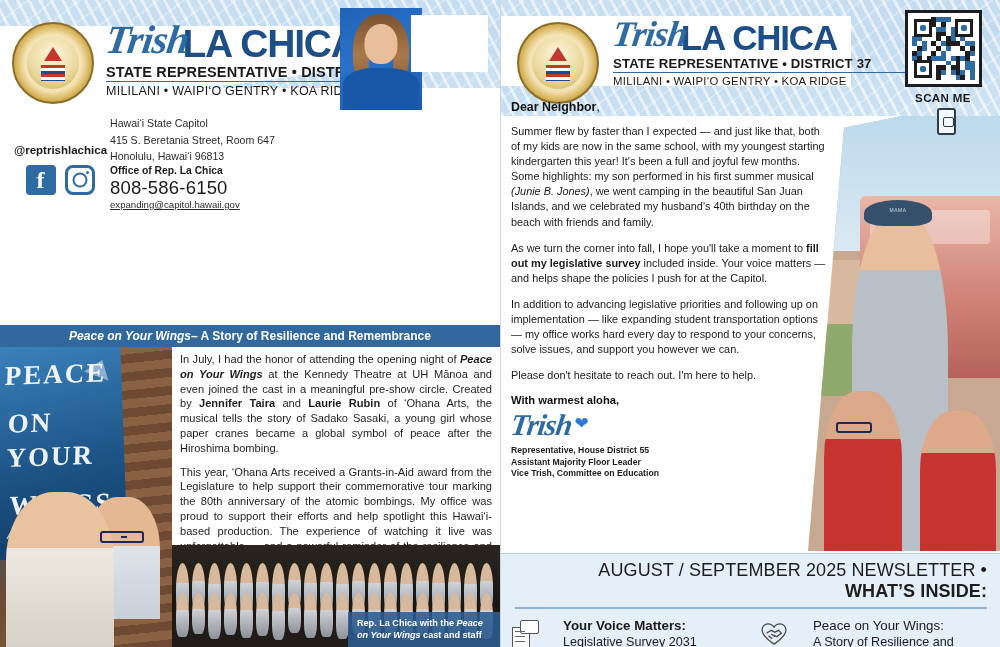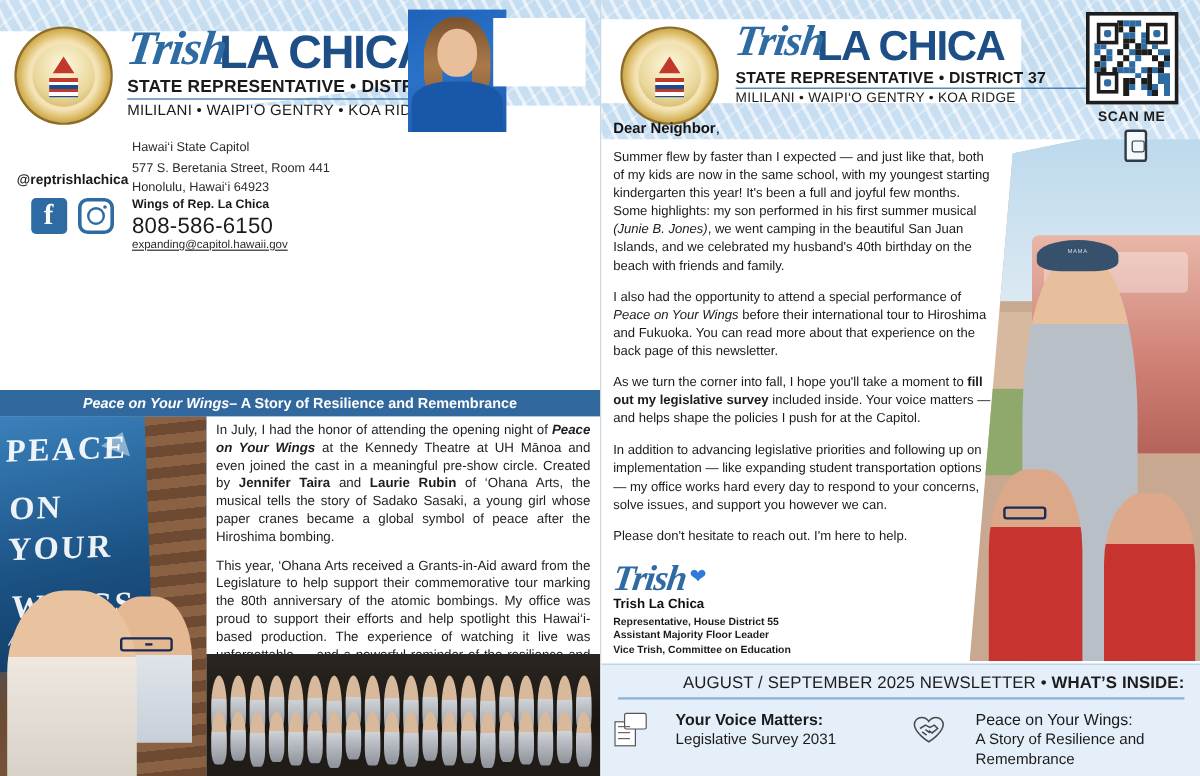--- a/index.html
+++ b/index.html
@@ -291,21 +291,21 @@
   .heart { color:#2f7ad6; font-size:17px; vertical-align:6px; margin-left:3px; }
   .signer { font-size:11.1px; font-weight:bold; color:#111; margin-top:-2px; }
   .role { font-size:8.7px; font-weight:bold; color:#1b1b1b; line-height:11.4px; margin-top:3px; }
 
   
   .inside {
     position:absolute; left:0; bottom:0; width:500px; height:94px;
     background:#e5effa; border-top:1px solid #b9cfe4;
   }
   .inside-title {
-    text-align:right; font-size:14px; color:#1d1d1d; padding:6px 14px 0 0; letter-spacing:.1px;margin-left:48px;
+    text-align:right; font-size:18px; color:#1d1d1d; padding:6px 14px 0 0; letter-spacing:.1px;margin-left:48px;
   }
   .inside-title b { font-weight:bold; }
   .inside-rule { height:1.6px; background:#8fb4d6; margin:5px 14px 0 14px; }
   .inside-items { display:flex; gap:20px; padding:9px 12px 0 8px; }
   .ii { display:flex; gap:24px; flex:1; }
   .ii-icon { width:30px; height:30px; flex:none; position:relative; color:#444; }
   .ii-txt h4 { font-size:13.3px; font-weight:bold; color:#1b1b1b; line-height:16px; }
   .ii-txt h4 span { font-weight:normal; }
   .ii-txt p { font-size:12.6px; color:#1b1b1b; line-height:17px; }
 
@@ -355,26 +355,26 @@
       <div class="follow">
         <div class="follow-handle">@reptrishlachica</div>
         <div class="social">
           <div class="sq fb">f</div>
           <div class="sq ig"></div>
         </div>
       </div>
 
       <div class="addr">
         <div>Hawai‘i State Capitol</div>
-        <div>577 S. Beretania Street, Room 441</div>
-        <div>Honolulu, Hawai‘i 64923</div>
+        <div>415 S. Beretania Street, Room 647</div>
+        <div>Honolulu, Hawai‘i 96813</div>
       </div>
 
       <div class="office-blk">
-        <div class="office-lbl">Wings of Rep. La Chica</div>
+        <div class="office-lbl">Office of Rep. La Chica</div>
         <div class="phone">808-586-6150</div>
         <a class="email" href="#">expanding@capitol.hawaii.gov</a>
       </div>
     </div>
 
     <div class="art-banner">
       <i>Peace on Your Wings</i>
         <span> – A Story of Resilience and Remembrance</span>
     </div>
 
@@ -437,20 +437,23 @@
           <span style="height:41px"></span>
           <span style="height:45px"></span>
           <span style="height:43px"></span>
           <span style="height:47px"></span>
           <span style="height:42px"></span>
           <span style="height:44px"></span>
           <span style="height:45px"></span>
           <span style="height:43px"></span>
           <span style="height:46px"></span>
       </div>
+      <div class="cast-cap">
+        <span>Rep. La Chica with the </span><i>Peace on Your Wings</i><span> cast and staff</span>
+      </div>
     </div>
   </div>
 
   <div class="panel panel-right">
 
     <div class="r-photo">
       <div class="rp-sky"></div>
       <div class="rp-bus"></div>
       <div class="rp-grass"></div>
       <div class="rp-mom"></div>
@@ -656,35 +659,32 @@
 
     <div class="letter">
       <div class="greet">
         <span>Dear Neighbor</span><em>,</em>
       </div>
 
       <p>
         <span>Summer flew by faster than I expected — and just like that, both of my kids are now in the same school, with my youngest starting kindergarten this year! It's been a full and joyful few months. Some highlights: my son performed in his first summer musical </span><i>(Junie B. Jones)</i><span>, we went camping in the beautiful San Juan Islands, and we celebrated my husband's 40th birthday on the beach with friends and family.</span>
       </p>
 
-      <p>
-        <span>I also had the opportunity to attend a special performance of </span><i>Peace on Your Wings</i><span> before their international tour to Hiroshima and Fukuoka. You can read more about that experience on the back page of this newsletter.</span>
-      </p>
 
       <p>
         <span>As we turn the corner into fall, I hope you'll take a moment to </span><b>fill out my legislative survey</b><span> included inside. Your voice matters — and helps shape the policies I push for at the Capitol.</span>
       </p>
 
       <p>In addition to advancing legislative priorities and following up on implementation — like expanding student transportation options — my office works hard every day to respond to your concerns, solve issues, and support you however we can.</p>
       <p>Please don't hesitate to reach out. I'm here to help.</p>
 
+      <div class="closing">With warmest aloha,</div>
       <div>
         <span class="sig">Trish</span><span class="heart">❤</span>
       </div>
-      <div class="signer">Trish La Chica</div>
       <div class="role">
         <div>Representative, House District 55</div>
         <div>Assistant Majority Floor Leader</div>
         <div>Vice Trish, Committee on Education</div>
       </div>
     </div>
 
     <div class="inside">
       <div class="inside-title">
         <span>AUGUST / SEPTEMBER 2025 NEWSLETTER • </span><b>WHAT’S INSIDE:</b>

